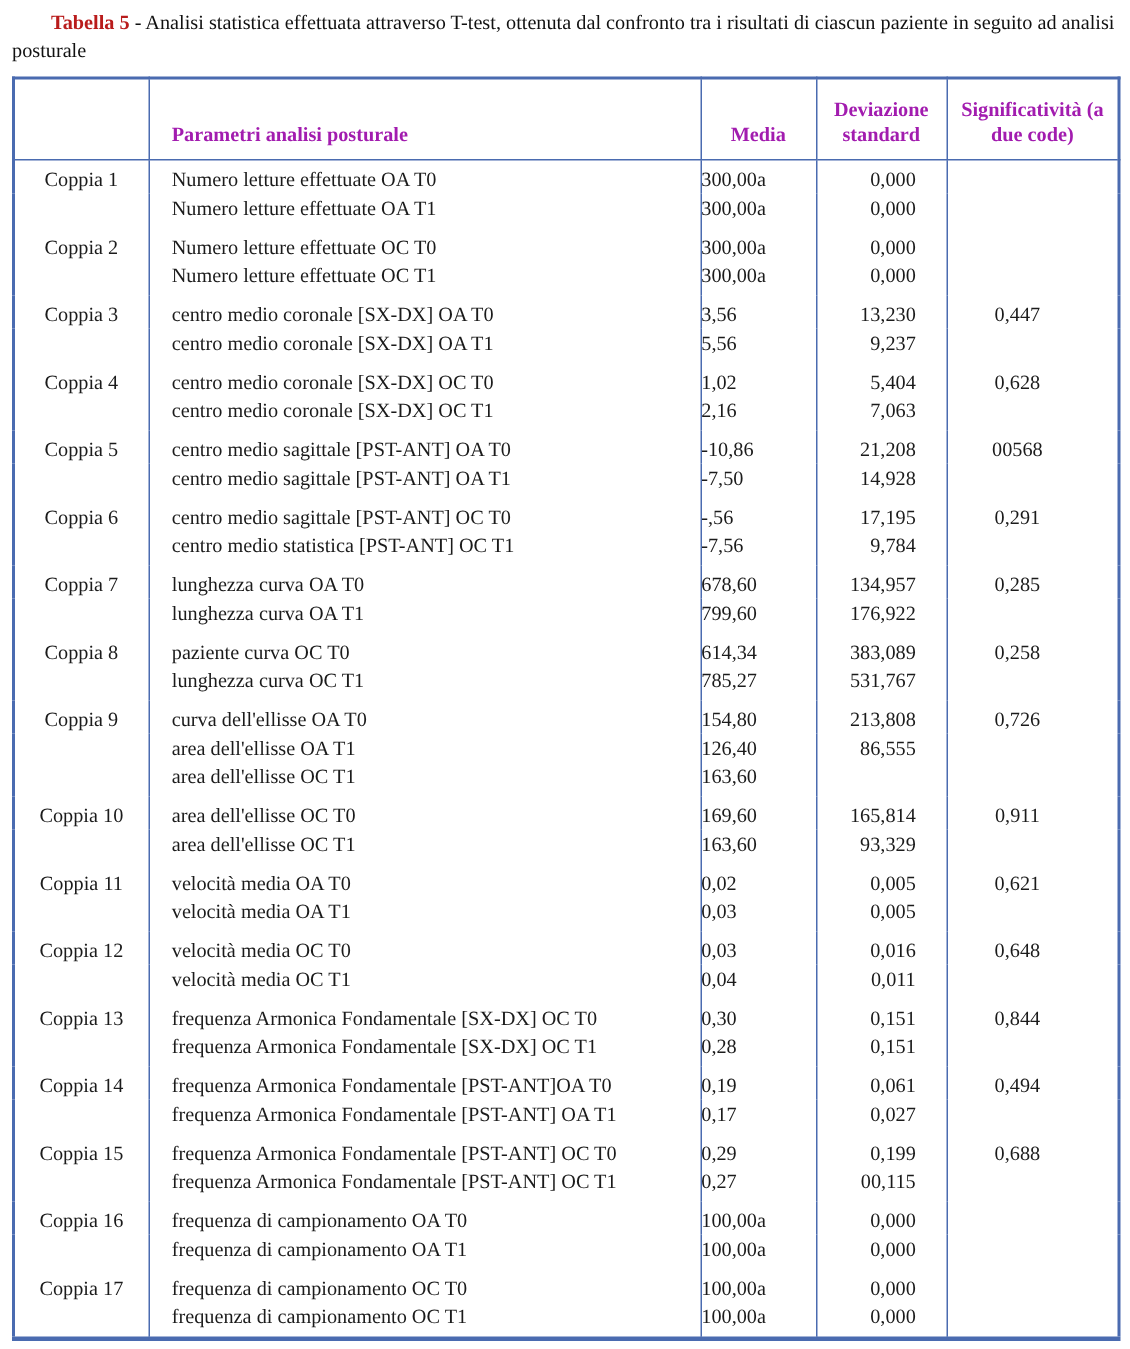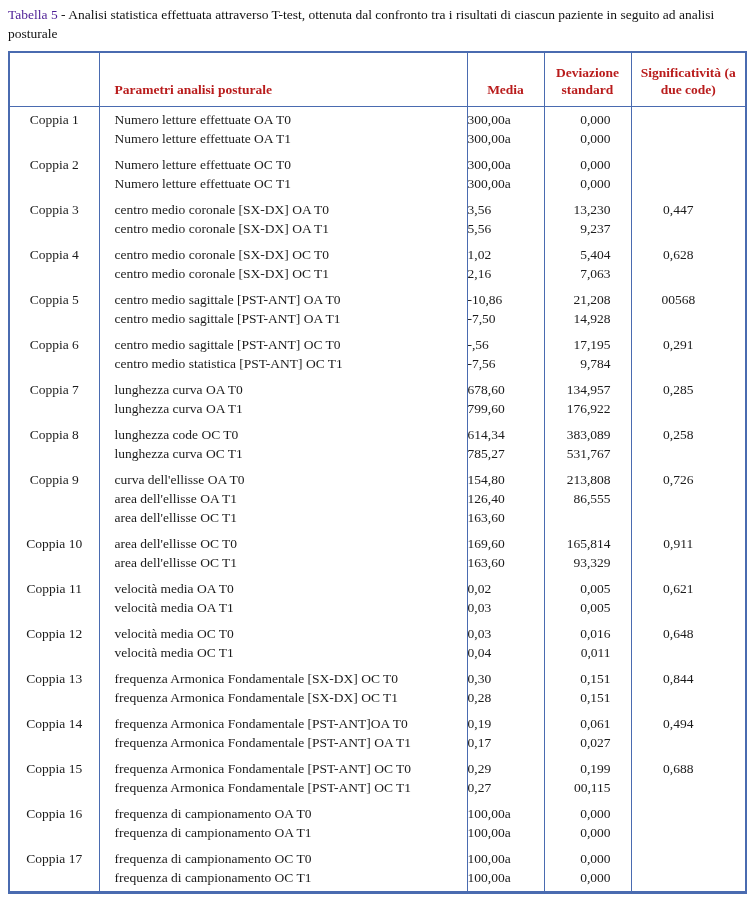--- a/index.html
+++ b/index.html
@@ -17,43 +17,44 @@
   .page {
     padding: 5px 8px 0 8px;
   }
   .caption {
     margin: 0 0 8px 0;
     font-size: 13.5px;
     line-height: 19px;
     color: #111111;
   }
   .caption .cap-label {
-    color: #4c1d95;
-    font-weight: normal;
+    color: #b91c1c;
+    font-weight: bold;
+    margin-left: 26px;
   }
   table.ttest {
     border-collapse: collapse;
     table-layout: fixed;
     width: 737px;
     border: 2px solid #4A6BB0;
     border-bottom-width: 3px;
   }
   col.c-coppia { width: 90px; }
   col.c-param  { width: 368px; }
   col.c-media  { width: 77px; }
   col.c-dev    { width: 87px; }
   col.c-sig    { width: 115px; }
   th, td {
     border-left: 1px solid #4A6BB0;
     border-right: 1px solid #4A6BB0;
     overflow: hidden;
   }
   thead th {
     border-bottom: 1px solid #4A6BB0;
-    color: #b91c1c;
+    color: #a21caf;
     font-weight: bold;
     font-size: 13.5px;
     line-height: 17px;
     vertical-align: bottom;
     text-align: center;
     padding: 11px 4px 8px 4px;
   }
   thead th.c-param {
     text-align: left;
     padding-left: 15px;
@@ -191,21 +192,21 @@
         </tr>
         <tr class="grp-last">
           <td class="c-coppia"></td>
           <td class="c-param">lunghezza curva OA T1</td>
           <td class="c-media">799,60</td>
           <td class="c-dev">176,922</td>
           <td class="c-sig"></td>
         </tr>
         <tr class="grp-first">
           <td class="c-coppia">Coppia 8</td>
-          <td class="c-param">lunghezza code OC T0</td>
+          <td class="c-param">paziente curva OC T0</td>
           <td class="c-media">614,34</td>
           <td class="c-dev">383,089</td>
           <td class="c-sig">0,258</td>
         </tr>
         <tr class="grp-last">
           <td class="c-coppia"></td>
           <td class="c-param">lunghezza curva OC T1</td>
           <td class="c-media">785,27</td>
           <td class="c-dev">531,767</td>
           <td class="c-sig"></td>

